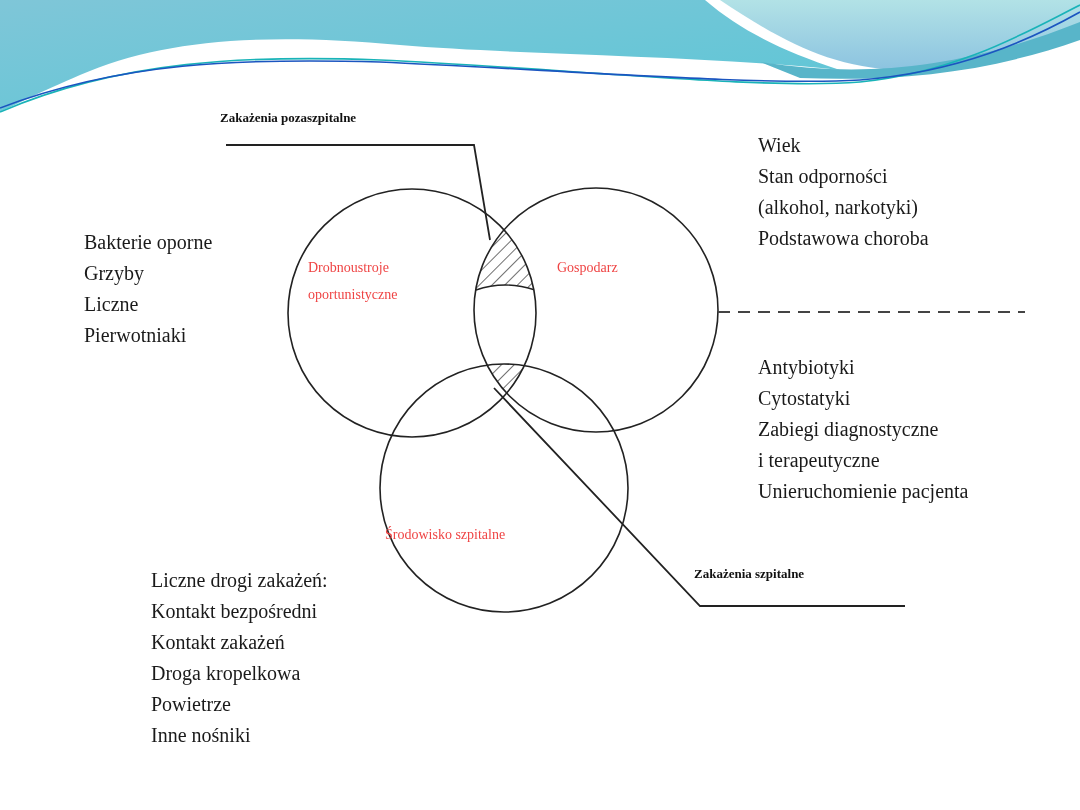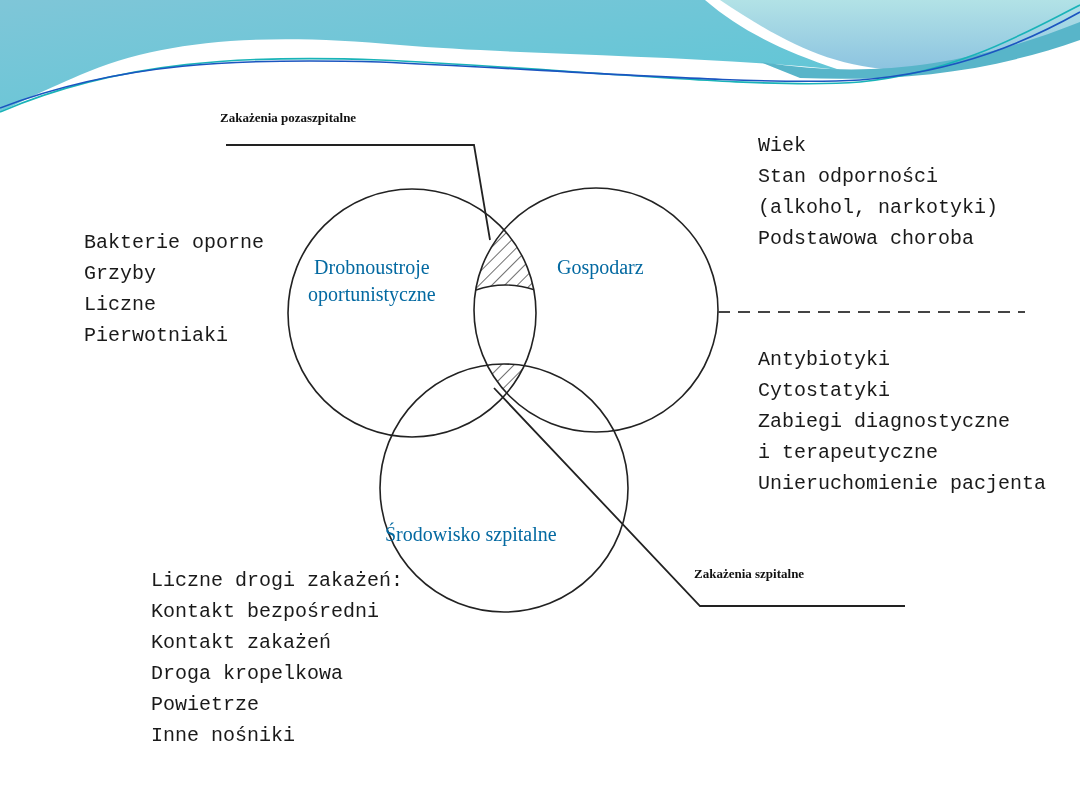--- a/index.html
+++ b/index.html
@@ -1,24 +1,24 @@
 <!DOCTYPE html>
 <html><head>
 <meta charset="utf-8">
 <style>
   html, body { margin:0; padding:0; }
   body { width:1080px; height:810px; position:relative; overflow:hidden; background:#ffffff; font-family:"Liberation Serif","DejaVu Serif",serif; }
   .bg-wave { position:absolute; left:0; top:0; width:1080px; height:140px; }
   .panel { position:absolute; left:78px; top:108px; width:950px; height:650px; background:#ffffff; }
   .diagram-svg { position:absolute; left:0; top:0; width:1080px; height:810px; }
-  .txt { position:absolute; color:#1a1a1a; font-size:20px; line-height:31px; white-space:nowrap;font-family:Liberation Mono, monospace; }
+  .txt { position:absolute; color:#1a1a1a; font-size:20px; line-height:31px; white-space:nowrap; }
   .bold-label { position:absolute; font-weight:bold; font-size:13px; color:#111; white-space:nowrap; }
   .list { margin:0; padding:0; list-style:none; }
   .list li { margin:0; padding:0; }
-  .circle-label { position:absolute; font-size:20px; color:#0369a1; line-height:27px; white-space:nowrap;text-align:center; }
+  .circle-label { position:absolute; font-size:14px; color:#ef4444; line-height:27px; white-space:nowrap; }
 </style>
 </head>
 <body>
 
 <svg class="bg-wave" viewBox="0 0 1080 140" preserveAspectRatio="none">
   <defs>
     <linearGradient id="gw1" x1="0" y1="0" x2="1" y2="1">
       <stop offset="0" stop-color="#7fc6d8"></stop>
       <stop offset="1" stop-color="#5cc6d6"></stop>
     </linearGradient>
@@ -103,21 +103,21 @@
   <li>Pierwotniaki</li>
 </ul>
 
 <ul class="txt list" style="left:758px; top:130px;">
   <li>Wiek</li>
   <li>Stan odporności</li>
   <li>(alkohol, narkotyki)</li>
   <li>Podstawowa choroba</li>
 </ul>
 
-<ul class="txt list" style="left:758px; top:344px;">
+<ul class="txt list" style="left:758px; top:352px;">
   <li>Antybiotyki</li>
   <li>Cytostatyki</li>
   <li>Zabiegi diagnostyczne</li>
   <li>i terapeutyczne</li>
   <li>Unieruchomienie pacjenta</li>
 </ul>
 
 <ul class="txt list" style="left:151px; top:565px;">
   <li>Liczne drogi zakażeń:</li>
   <li>Kontakt bezpośredni</li>

